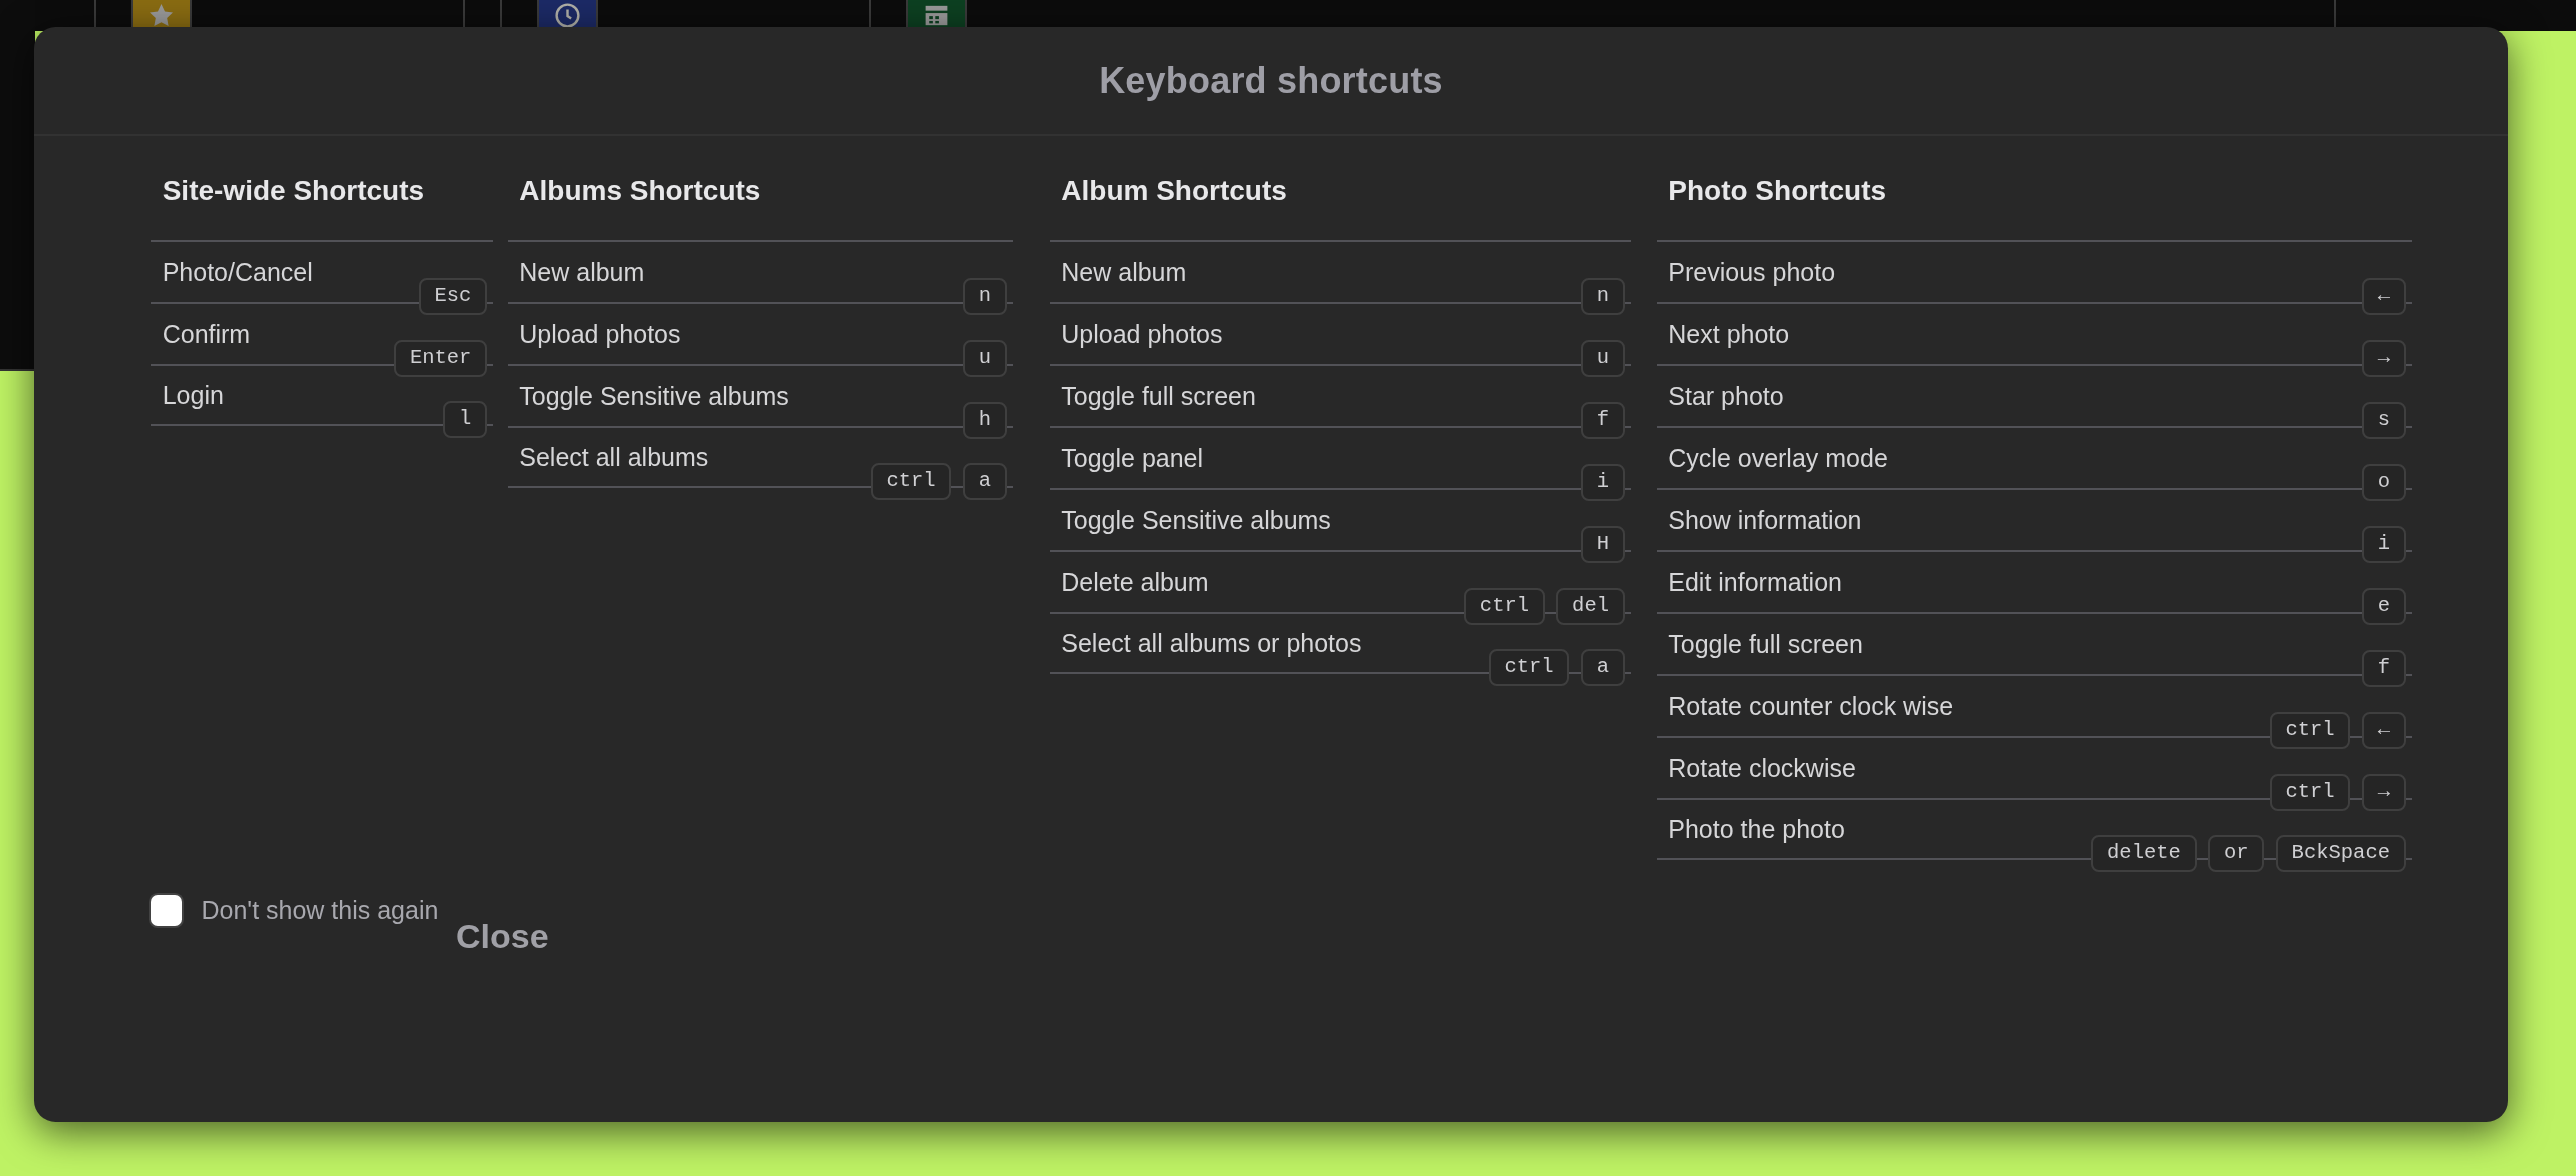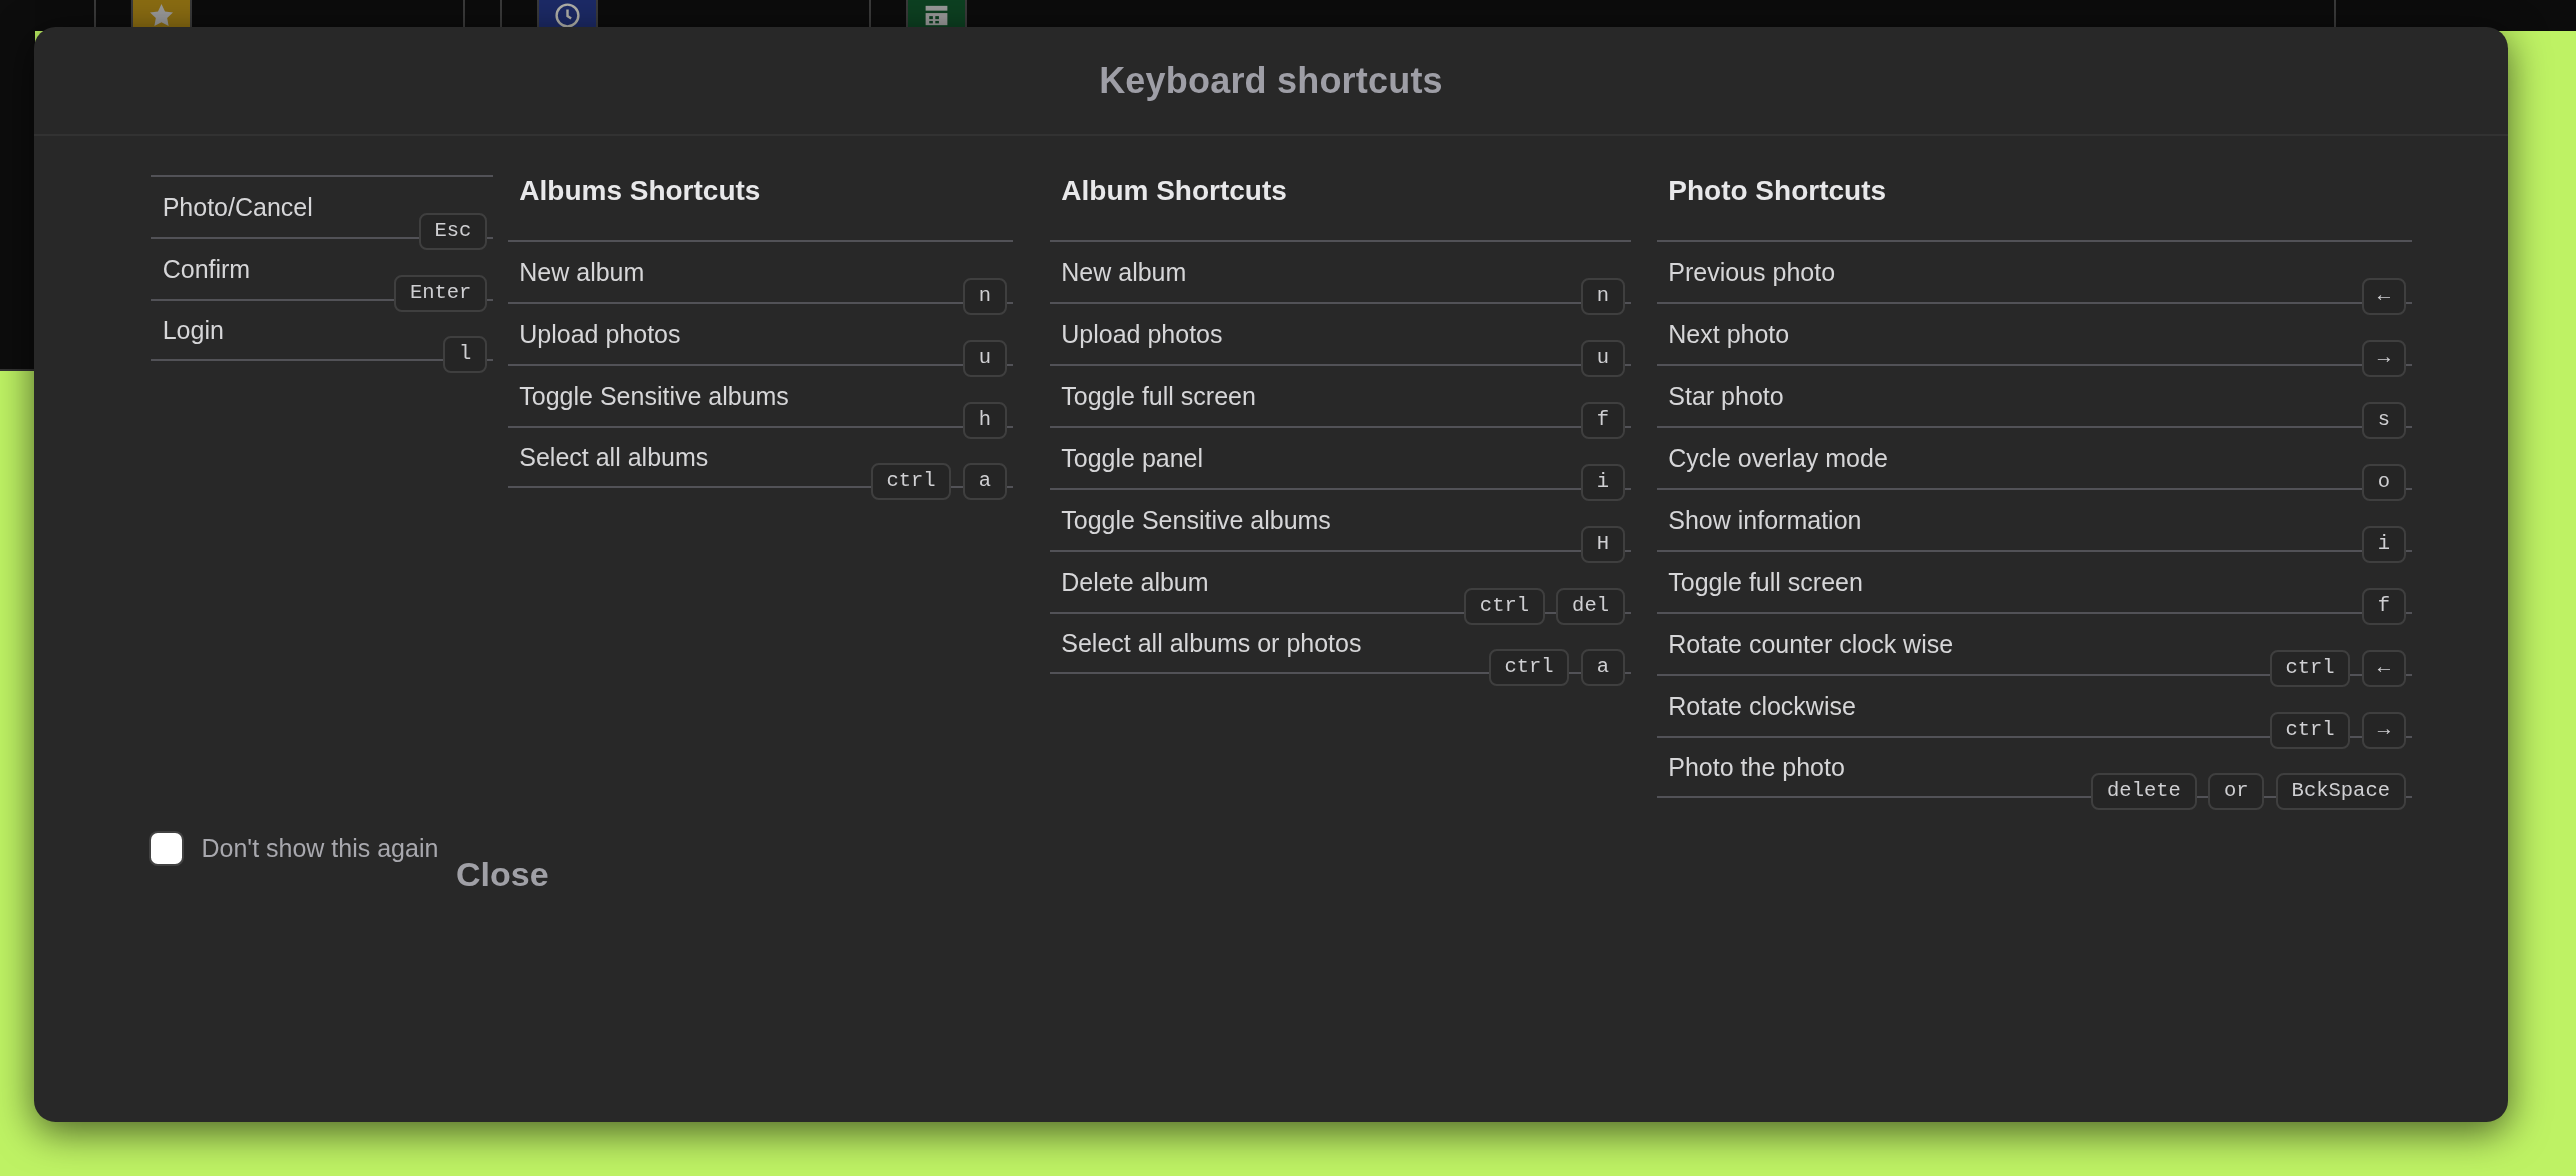--- a/index.html
+++ b/index.html
@@ -244,20 +244,21 @@
 
   <div class="modal">
 
     <div class="modal-header">
       <div class="modal-title">Keyboard shortcuts</div>
     </div>
 
     <div class="modal-body">
       <div class="columns" id="columns">
           <div class="col col-0">
+            <div class="col-title">Site-wide Shortcuts</div>
             <div class="rows">
               <div class="row">
                 <div class="row-label">Photo/Cancel</div>
                 <div class="keys">
                   <kbd>Esc</kbd>
                 </div>
               </div>
               <div class="row">
                 <div class="row-label">Confirm</div>
                 <div class="keys">
@@ -375,20 +376,26 @@
               <div class="row">
                 <div class="row-label">Cycle overlay mode</div>
                 <div class="keys">
                   <kbd>o</kbd>
                 </div>
               </div>
               <div class="row">
                 <div class="row-label">Show information</div>
                 <div class="keys">
                   <kbd>i</kbd>
+                </div>
+              </div>
+              <div class="row">
+                <div class="row-label">Edit information</div>
+                <div class="keys">
+                  <kbd>e</kbd>
                 </div>
               </div>
               <div class="row">
                 <div class="row-label">Toggle full screen</div>
                 <div class="keys">
                   <kbd>f</kbd>
                 </div>
               </div>
               <div class="row">
                 <div class="row-label">Rotate counter clock wise</div>

